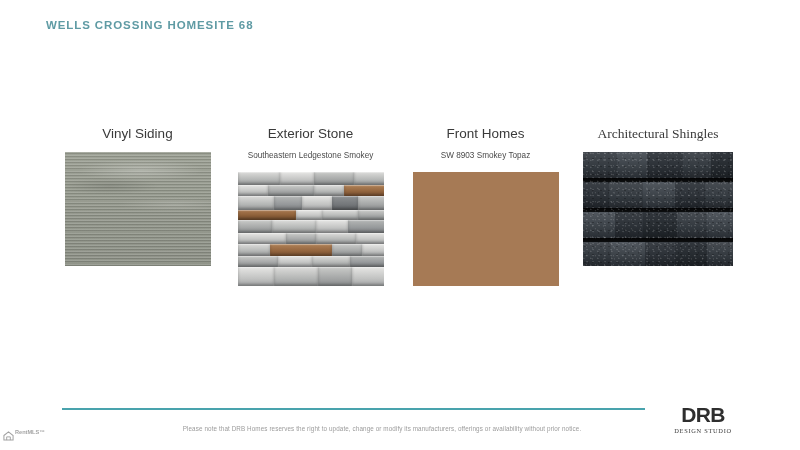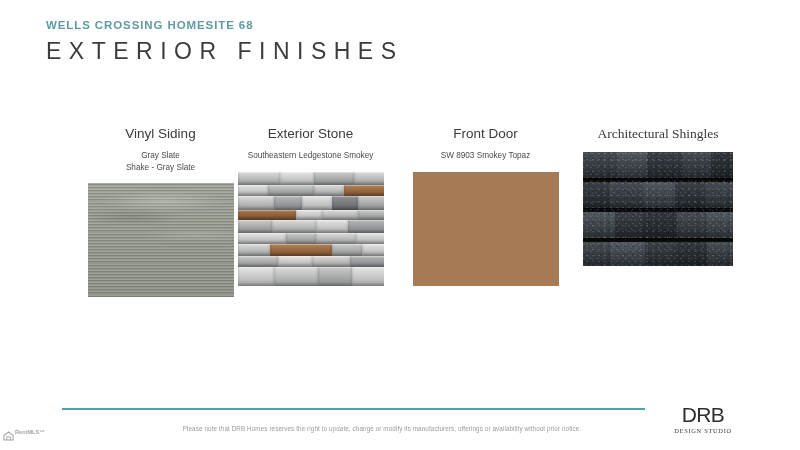--- a/index.html
+++ b/index.html
@@ -19,21 +19,21 @@
   }
   .title{
     margin-top:5px;
     font-size:23px;font-weight:300;letter-spacing:7.5px;
     color:#3c3c3c;line-height:28px;white-space:nowrap;
   }
 
   
   .columns{position:absolute;left:0;top:126px;width:800px;}
   .col{position:absolute;top:0;text-align:center;}
-  .col-1{left:83px;width:155px;}
+  .col-1{left:60px;width:155px;}
   .col-2{left:233px;width:155px;}
   .col-3{left:408px;width:155px;}
   .col-4{left:578px;width:160px;font-family:Liberation Serif, serif;}
 
   .col-title{
     font-size:13.5px;font-weight:400;color:#3a3a3a;
     line-height:16px;white-space:nowrap;
   }
   .col-subs{margin-top:8px;}
   .col-sub{
@@ -122,50 +122,45 @@
     background:#49a3ad;
   }
   .disclaimer{
     position:absolute;left:0;top:424px;width:800px;text-align:center;
     font-size:6.3px;color:#9b9b9b;line-height:9px;letter-spacing:.1px;
   }
   .disc-inner{display:inline-block;transform:translateX(-18px);}
 
   .logo{position:absolute;left:660px;top:404px;width:86px;text-align:center;}
   .logo-mark{
-    font-size:21px;font-weight:400;letter-spacing:-.6px;color:#2e2e2e;
+    font-size:21px;font-weight:700;letter-spacing:-.6px;color:#2e2e2e;
     line-height:22px;font-family:"Liberation Sans", sans-serif;
   }
   .logo-sub{
     margin-top:1px;font-size:6.4px;font-weight:400;letter-spacing:.7px;
     color:#3a3a3a;line-height:8px;font-family:"Liberation Serif", serif;
   }
 
   .mls{position:absolute;left:3px;top:427px;display:flex;align-items:center;gap:1px;opacity:.55;}
   .mls-icon{width:11px;height:11px;position:relative;}
   .mls-text{font-size:5.6px;color:#555;line-height:7px;white-space:nowrap;font-weight:700;}
 </style>
 </head>
 <body>
 
 <div class="slide">
 
   <div class="header">
     <div class="kicker">WELLS CROSSING HOMESITE 68</div>
-    <div class="title">EXTERIOR FINISHES</div>
   </div>
 
   <div class="columns">
 
     <div class="col col-1">
       <div class="col-title">Vinyl Siding</div>
-      <div class="col-subs">
-        <div class="col-sub">Gray Slate</div>
-        <div class="col-sub">Shake - Gray Slate</div>
-      </div>
       <div class="swatch sw-siding"></div>
     </div>
 
     <div class="col col-2">
       <div class="col-title">Exterior Stone</div>
       <div class="col-subs">
         <div class="col-sub">Southeastern Ledgestone Smokey</div>
       </div>
       <div class="swatch sw-stone">
         <div class="row" style="top:0;height:13px;">
@@ -220,21 +215,21 @@
         <div class="row" style="top:95px;height:19px;">
           <div class="st g3" style="left:0;width:36px;"></div>
           <div class="st g1" style="left:36px;width:44px;"></div>
           <div class="st g2" style="left:80px;width:34px;"></div>
           <div class="st g3" style="left:114px;width:36px;"></div>
         </div>
       </div>
     </div>
 
     <div class="col col-3">
-      <div class="col-title">Front Door</div>
+      <div class="col-title">Front Homes</div>
       <div class="col-subs">
         <div class="col-sub">SW 8903 Smokey Topaz</div>
       </div>
       <div class="swatch sw-door"></div>
     </div>
 
     <div class="col col-4">
       <div class="col-title">Architectural Shingles</div>
       <div class="swatch sw-shingle">
         <div class="srow" style="top:0;height:26px;">

